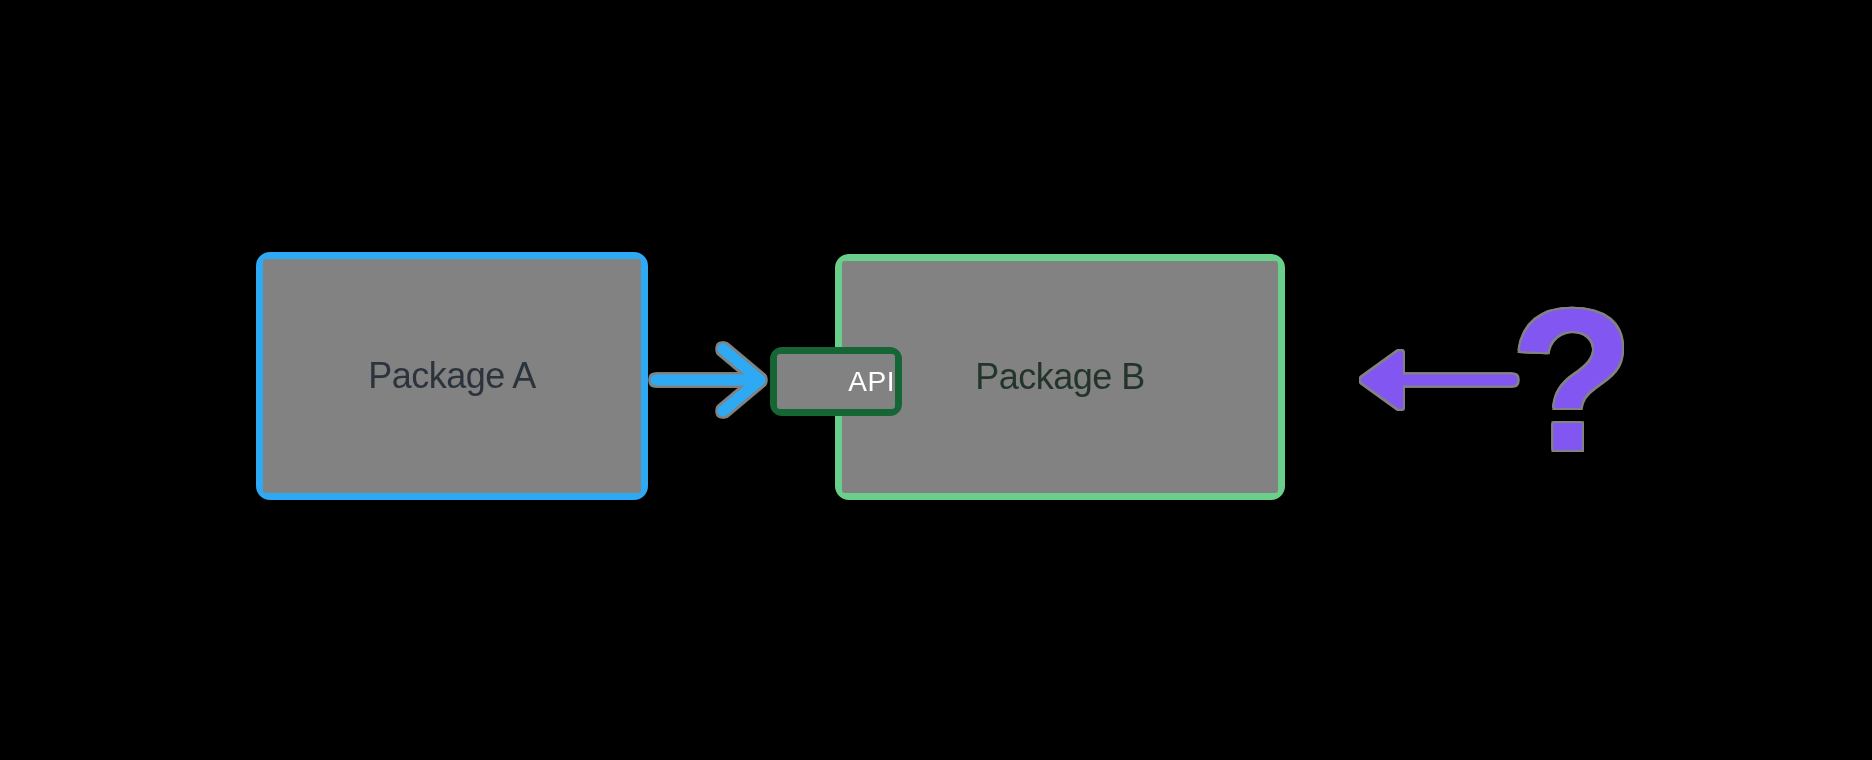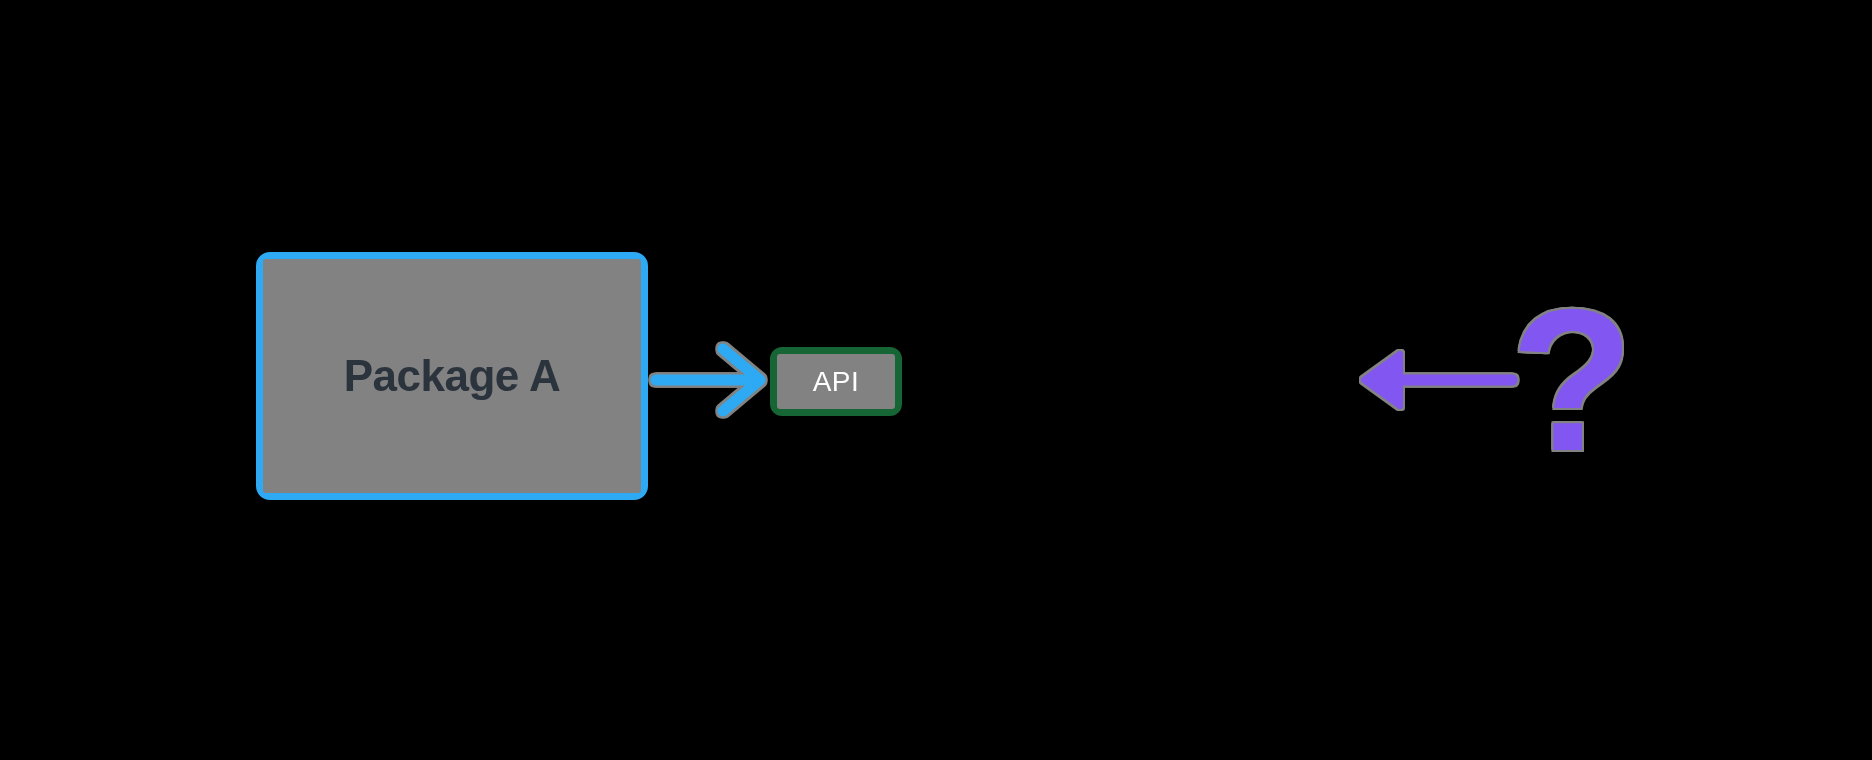--- a/index.html
+++ b/index.html
@@ -50,38 +50,38 @@
     left: 256px; top: 252px; width: 392px; height: 248px;
     background: var(--bluefill);
     border: 7px solid var(--blue);
   }
   .pkg-b {
     left: 835px; top: 254px; width: 450px; height: 246px;
     background: var(--greenfill);
     border: 7px solid var(--green);
   }
   .pkg-label {
-    font-size: 44px;
-    font-weight: 700;
+    font-size: 36px;
+    font-weight: 400;
     letter-spacing: -0.5px;
     text-align: right;
   }
   .pkg-a .pkg-label { color: var(--bluetext); }
   .pkg-b .pkg-label { color: var(--greentext); }
 
   
   .badge {
     position: absolute;
     border-radius: 12px;
     isolation: isolate;
     background: var(--badgefill);
     border: 7px solid var(--badgeborder);
     display: flex;
     align-items: center;
-    justify-content: center;
+    justify-content: flex-end;
     z-index: 3;
   }
   .badge-api { left: 770px; top: 347px; width: 132px; height: 69px; }
   .badge-spi { left: 1218px; top: 345px; width: 132px; height: 68px; }
   .badge-label {
     color: var(--badgetext);
     font-size: 28px;
     font-weight: 400;
     letter-spacing: 0.5px;
   }
@@ -144,20 +144,23 @@
 
   <svg class="arrow-svg svg-a2api" width="122" height="88" viewBox="0 0 122 88" aria-hidden="true">
     <path class="arrow-blue-stroke" d="M10,44 L104,44"></path>
     <path class="arrow-blue-stroke" d="M77,13 L114,44 L77,75"></path>
   </svg>
 
   <div class="badge badge-api">
     <span class="badge-label">API</span>
   </div>
 
+  <div class="pkg pkg-b">
+    <span class="pkg-label">Package B</span>
+  </div>
 
 
   <svg class="arrow-svg svg-q2spi" width="172" height="80" viewBox="0 0 172 80" aria-hidden="true">
     <path class="arrow-purple-head" d="M12,40 L48,14 L48,66 Z"></path>
     <path class="arrow-purple-stroke" d="M46,40 L160,40"></path>
   </svg>
 
   <div class="qmark">?</div>
 
 </div>

